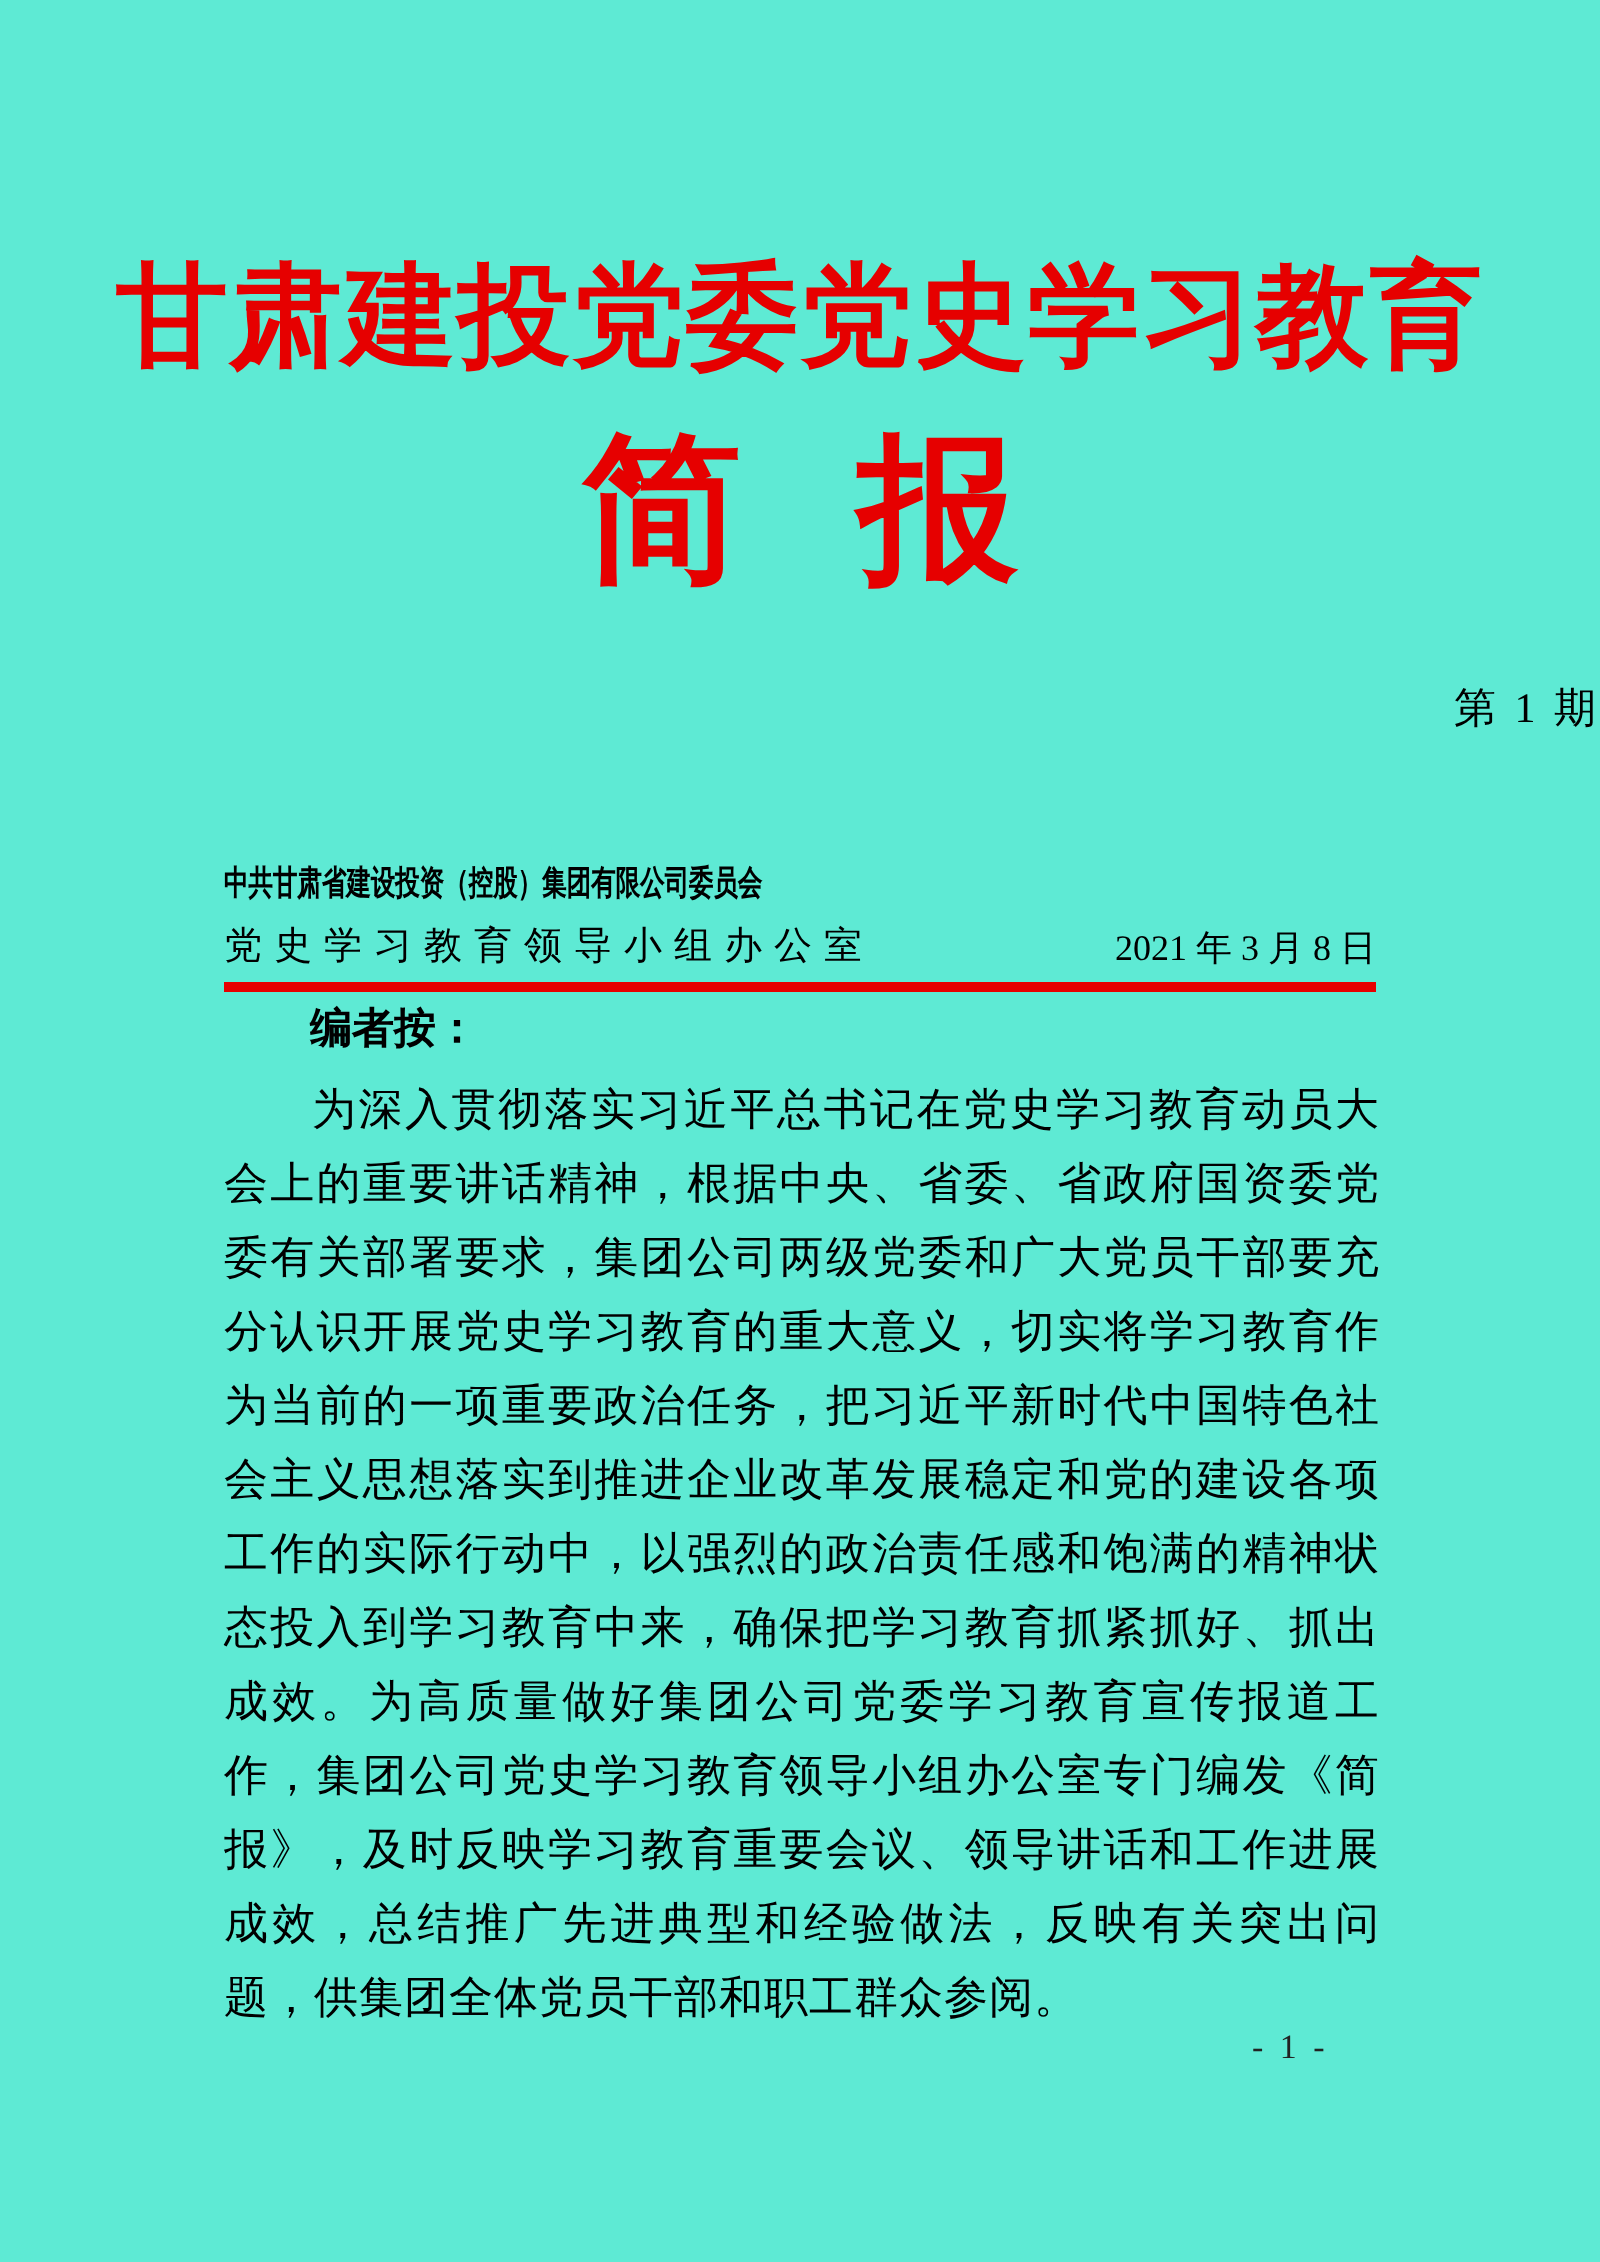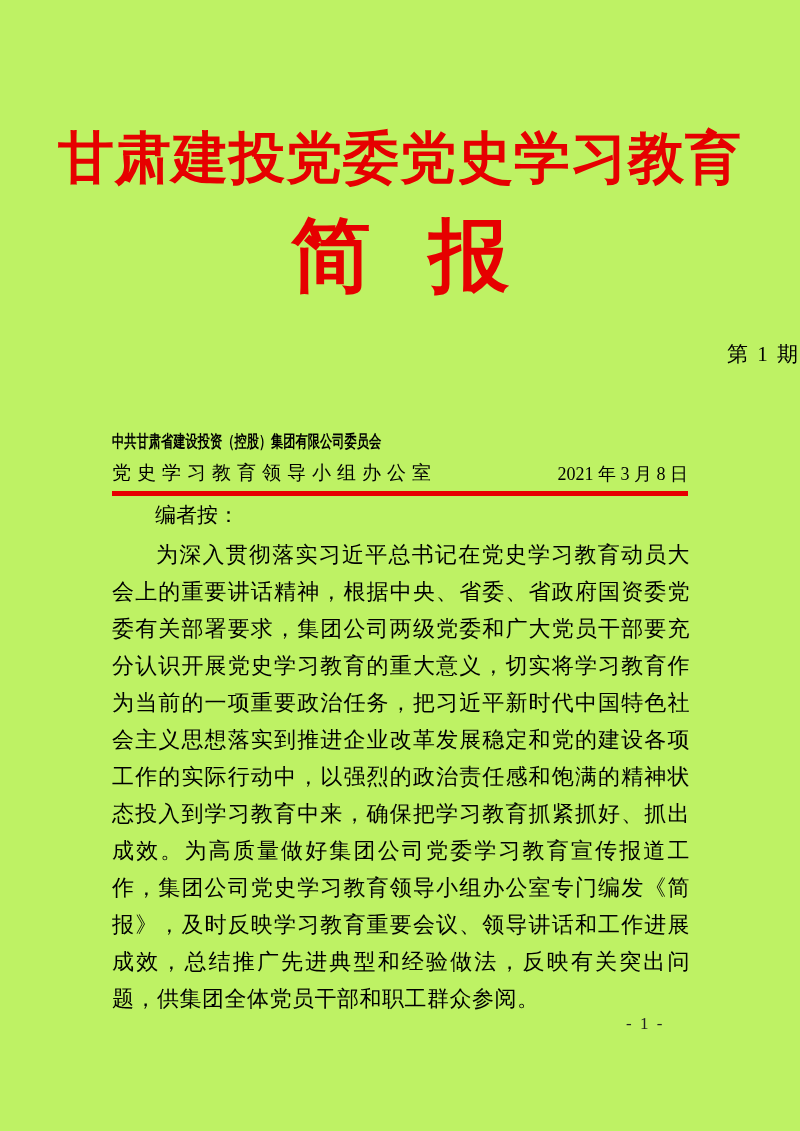--- a/index.html
+++ b/index.html
@@ -1,21 +1,21 @@
 <!DOCTYPE html>
 <html style="--accent: #e60000;"><head>
 <meta charset="utf-8">
 <style>
   :root { --accent: #e60000; }
   html, body { margin: 0; padding: 0; background: #ffffff; }
   .page {
     position: relative;
     width: 800px;
     height: 1131px;
-    background: #bef264;
+    background: #5eead4;
     overflow: hidden;
     font-family: "Liberation Serif", serif;
     color: #000000;
   }
   .title1 {
     position: absolute;
     top: 124px;
     left: 0;
     width: 100%;
     text-align: center;
@@ -86,21 +86,21 @@
     margin-top: 5px;
   }
   .editor {
     position: absolute;
     top: 501px;
     left: 112px;
     width: 578px;
   }
   .editor-label {
     font-family: "Liberation Sans", sans-serif;
-    font-weight: normal;
+    font-weight: bold;
     font-size: 21px;
     line-height: 28px;
     text-indent: 43px;
   }
   .editor-body {
     margin: 7px 0 0 0;
     font-size: 22px;
     line-height: 37px;
     letter-spacing: 0.5px;
     text-align: justify;

